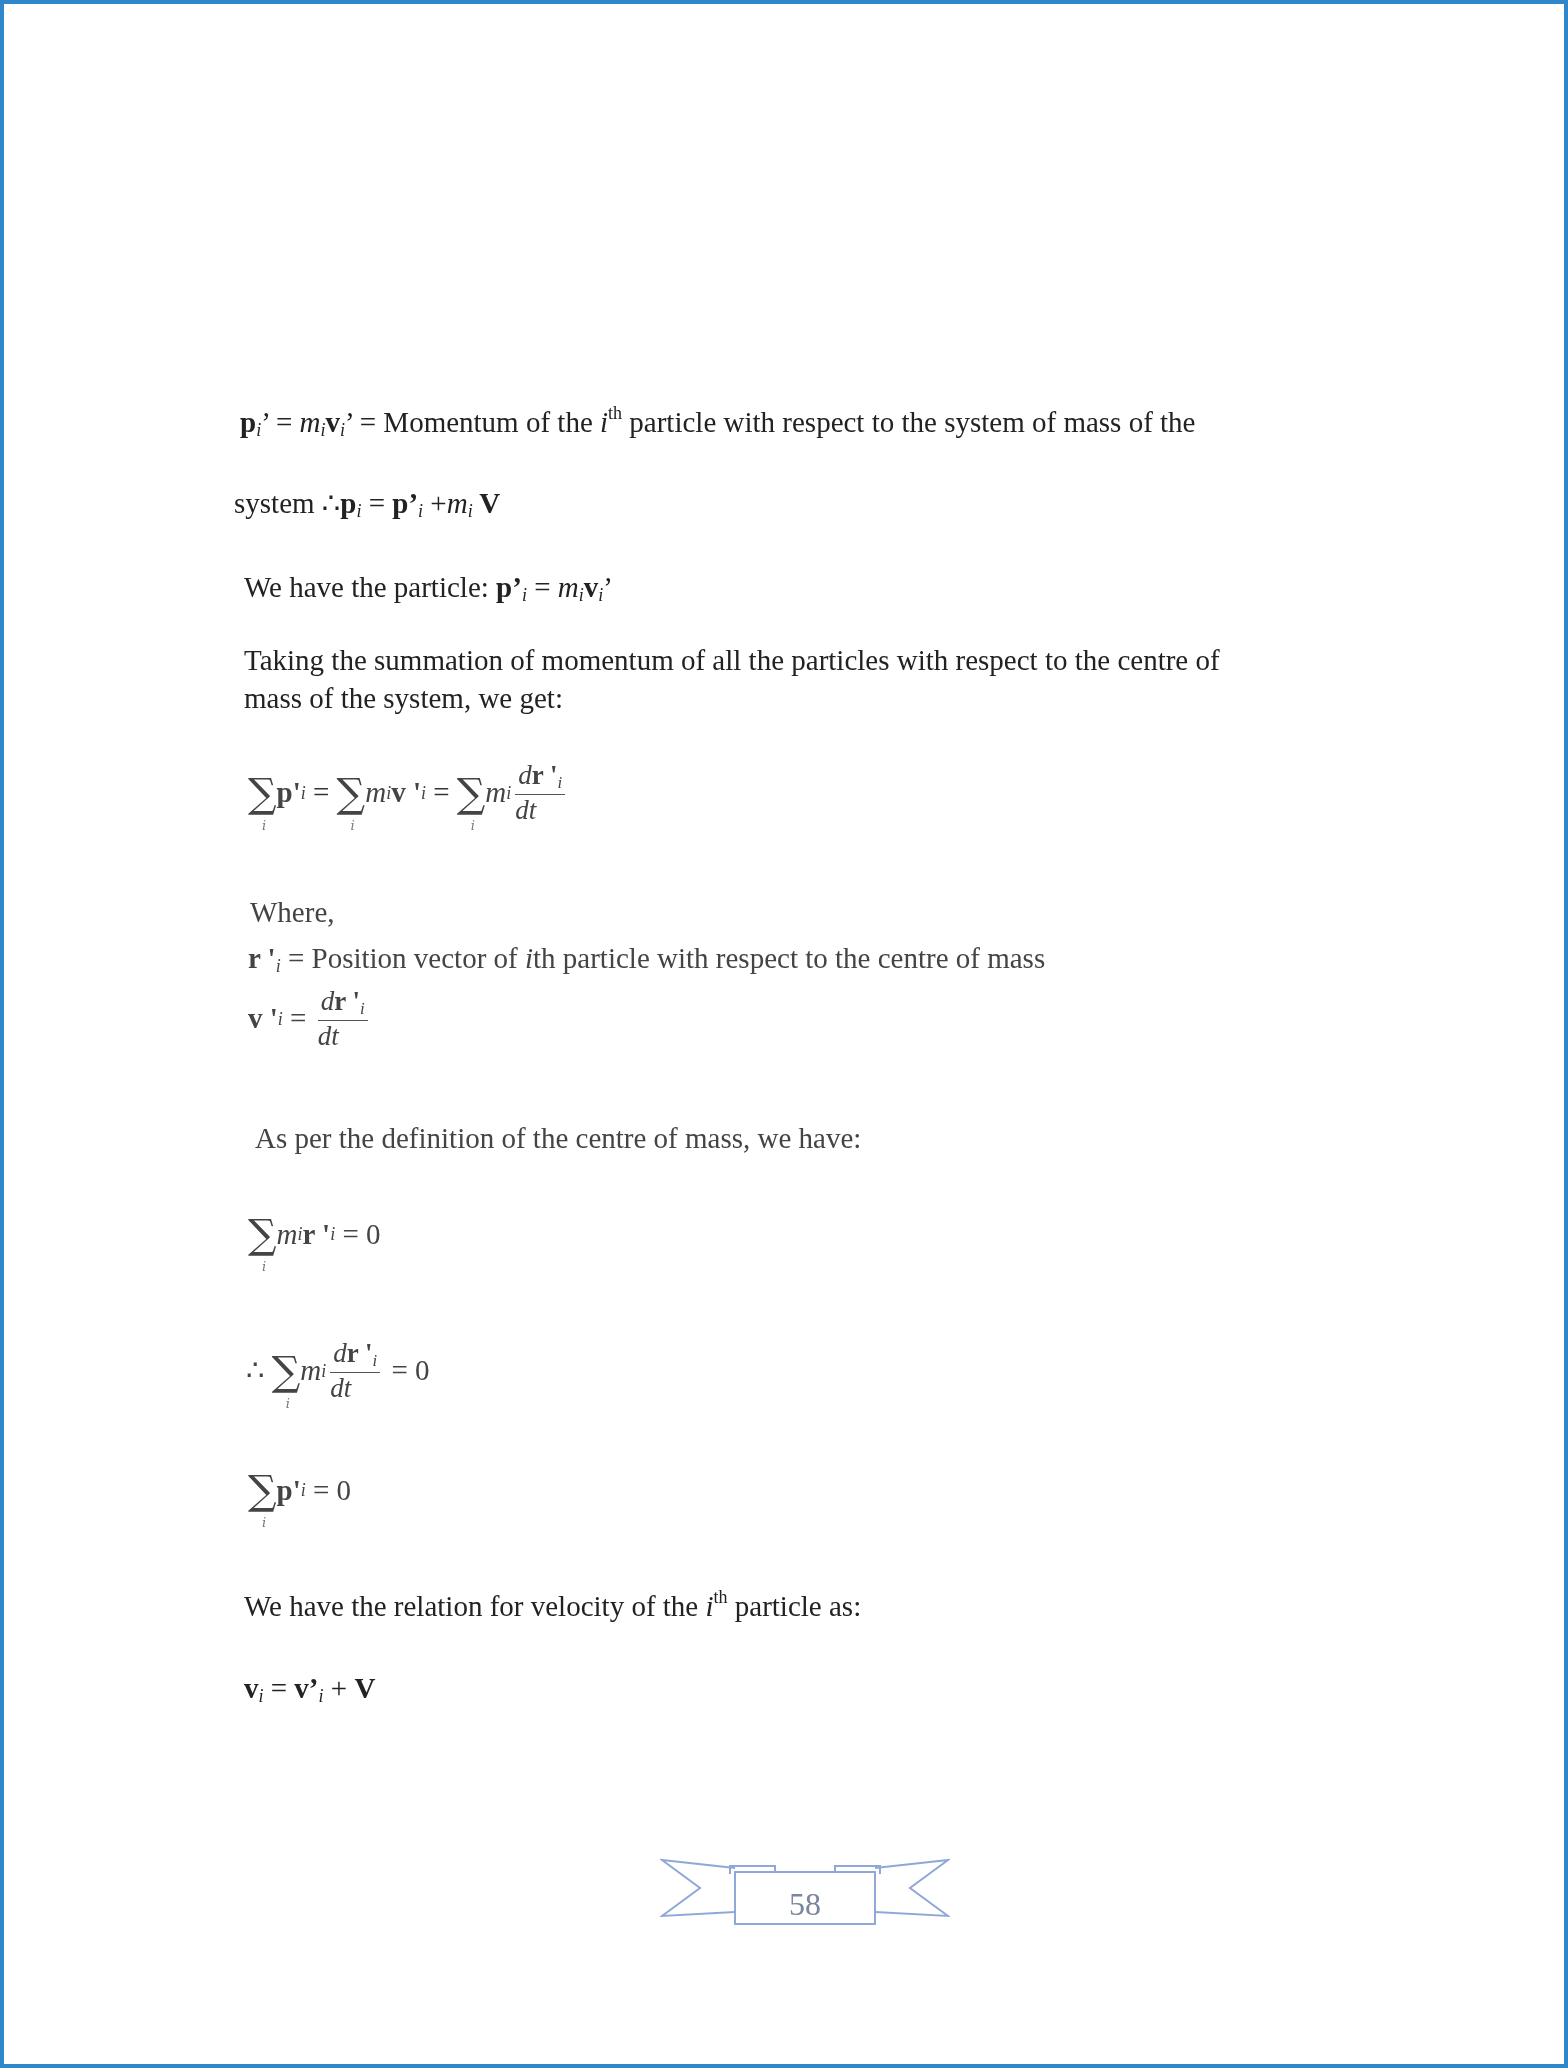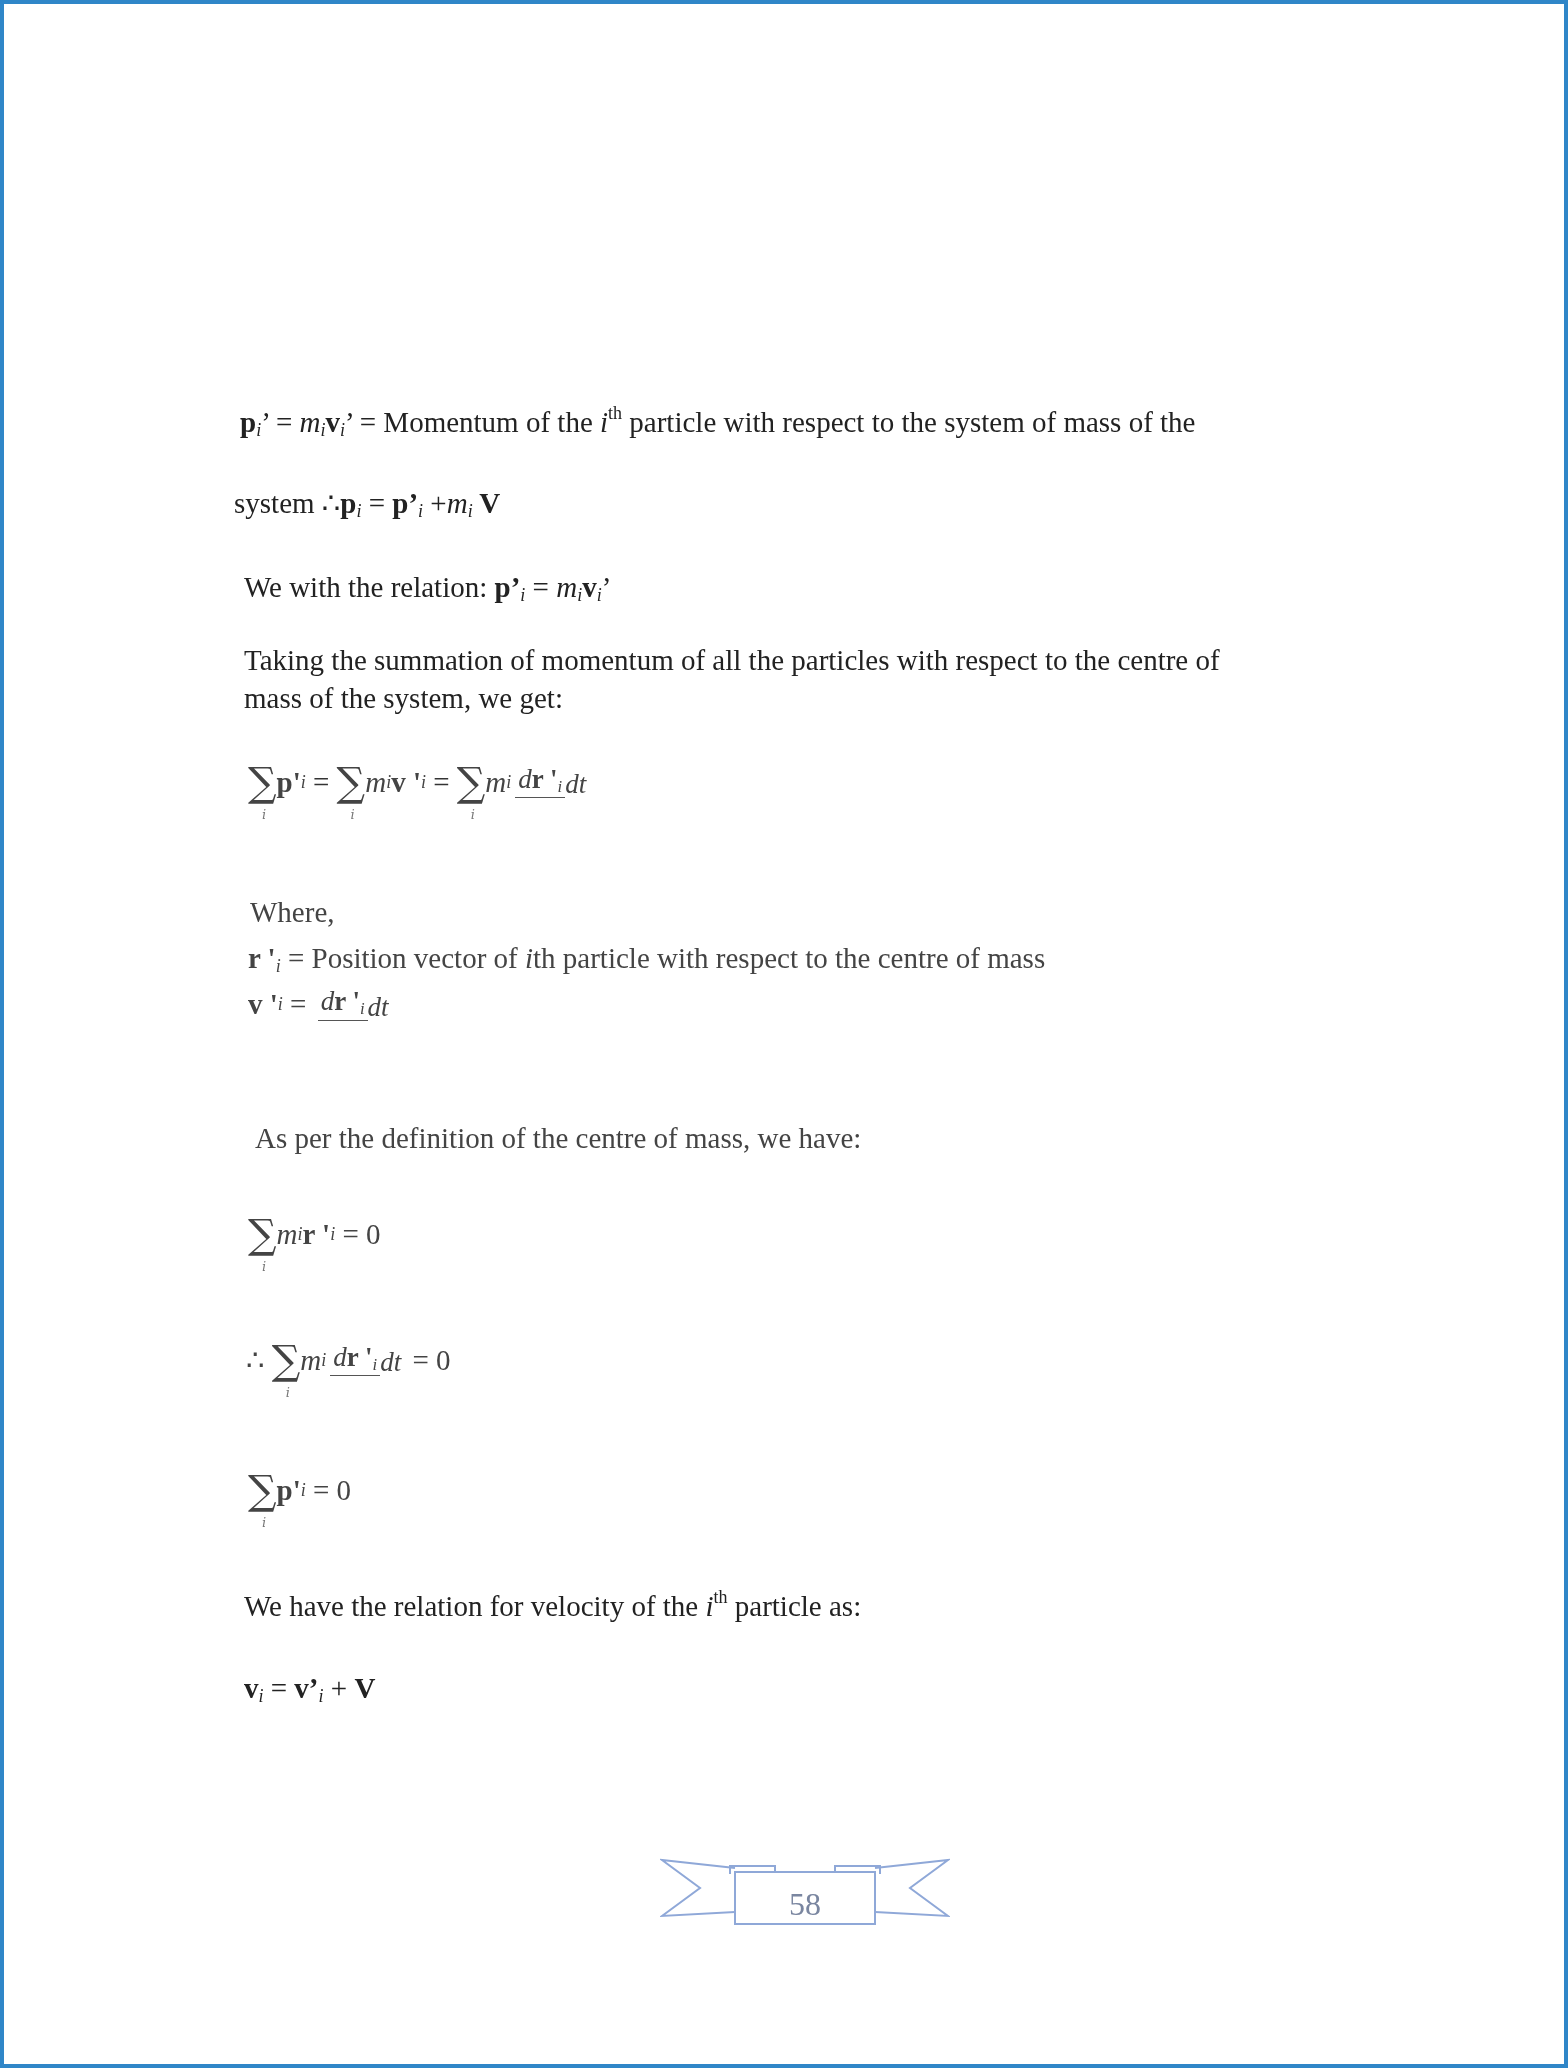--- a/index.html
+++ b/index.html
@@ -8,41 +8,41 @@
   .frame { position:absolute; left:0; top:0; width:1568px; height:2068px; box-sizing:border-box;
            border:4px solid #2f86c8; }
   .line { position:absolute; font-size:29px; white-space:nowrap; line-height:1; }
   .soft { color:#444; }
   b { font-weight:bold; }
   i { font-style:italic; }
   sub { font-size:0.62em; vertical-align:-0.25em; }
   sup { font-size:0.62em; vertical-align:0.7em; }
   .sum { font-size:40px; font-family:"DejaVu Serif",serif; position:relative; display:inline-block; }
   .sum .idx { position:absolute; left:14px; top:46px; font-size:13px; font-style:italic; color:#777; }
-  .frac { display:inline-flex; flex-direction:row; align-items:flex-end; vertical-align:middle; margin:0 4px; }
+  .frac { display:inline-flex; flex-direction:column; align-items:flex-start; vertical-align:middle; margin:0 4px; }
   .frac .num { padding:0 3px 2px; border-bottom:1.5px solid #555; font-size:27px; }
   .frac .den { padding-top:2px; font-size:27px; }
   .eq { color:#333; }
   .banner { position:absolute; left:660px; top:1850px; width:290px; height:80px; }
 </style>
 </head>
 <body>
 
 <div class="frame"></div>
 
 <div class="line" style="left:240px; top:404px;">
   <b>p</b><sub><i>i</i></sub><span>’</span><span> = </span><i>m</i><sub><i>i</i></sub><b>v</b><sub><i>i</i></sub><span>’</span><span> = Momentum of the </span><i>i</i><sup>th</sup><span> particle with respect to the system of mass of the</span>
 </div>
 
 <div class="line" style="left:234px; top:489px;">
   <span>system </span><span>∴</span><b>p</b><sub><i>i</i></sub><span> = </span><b>p’</b><sub><i>i</i></sub><span> +</span><i>m</i><sub><i>i</i></sub><b> V</b>
 </div>
 
 <div class="line" style="left:244px; top:573px;">
-  <span>We with the relation: </span><b>p’</b><sub><i>i</i></sub><span> = </span><i>m</i><sub><i>i</i></sub><b>v</b><sub><i>i</i></sub><span>’</span>
+  <span>We have the particle: </span><b>p’</b><sub><i>i</i></sub><span> = </span><i>m</i><sub><i>i</i></sub><b>v</b><sub><i>i</i></sub><span>’</span>
 </div>
 
 <div class="line" style="left:244px; top:646px;">Taking the summation of momentum of all the particles with respect to the centre of</div>
 <div class="line" style="left:244px; top:684px;">mass of the system, we get:</div>
 
 <div class="line soft" style="left:248px; top:762px; display:flex; align-items:center;">
   <span class="sum"><span>∑</span><span class="idx">i</span></span>
   <b>p'</b>
     <sub><i>i</i></sub>
   <span class="eq" style="white-space:pre;"> = </span>

